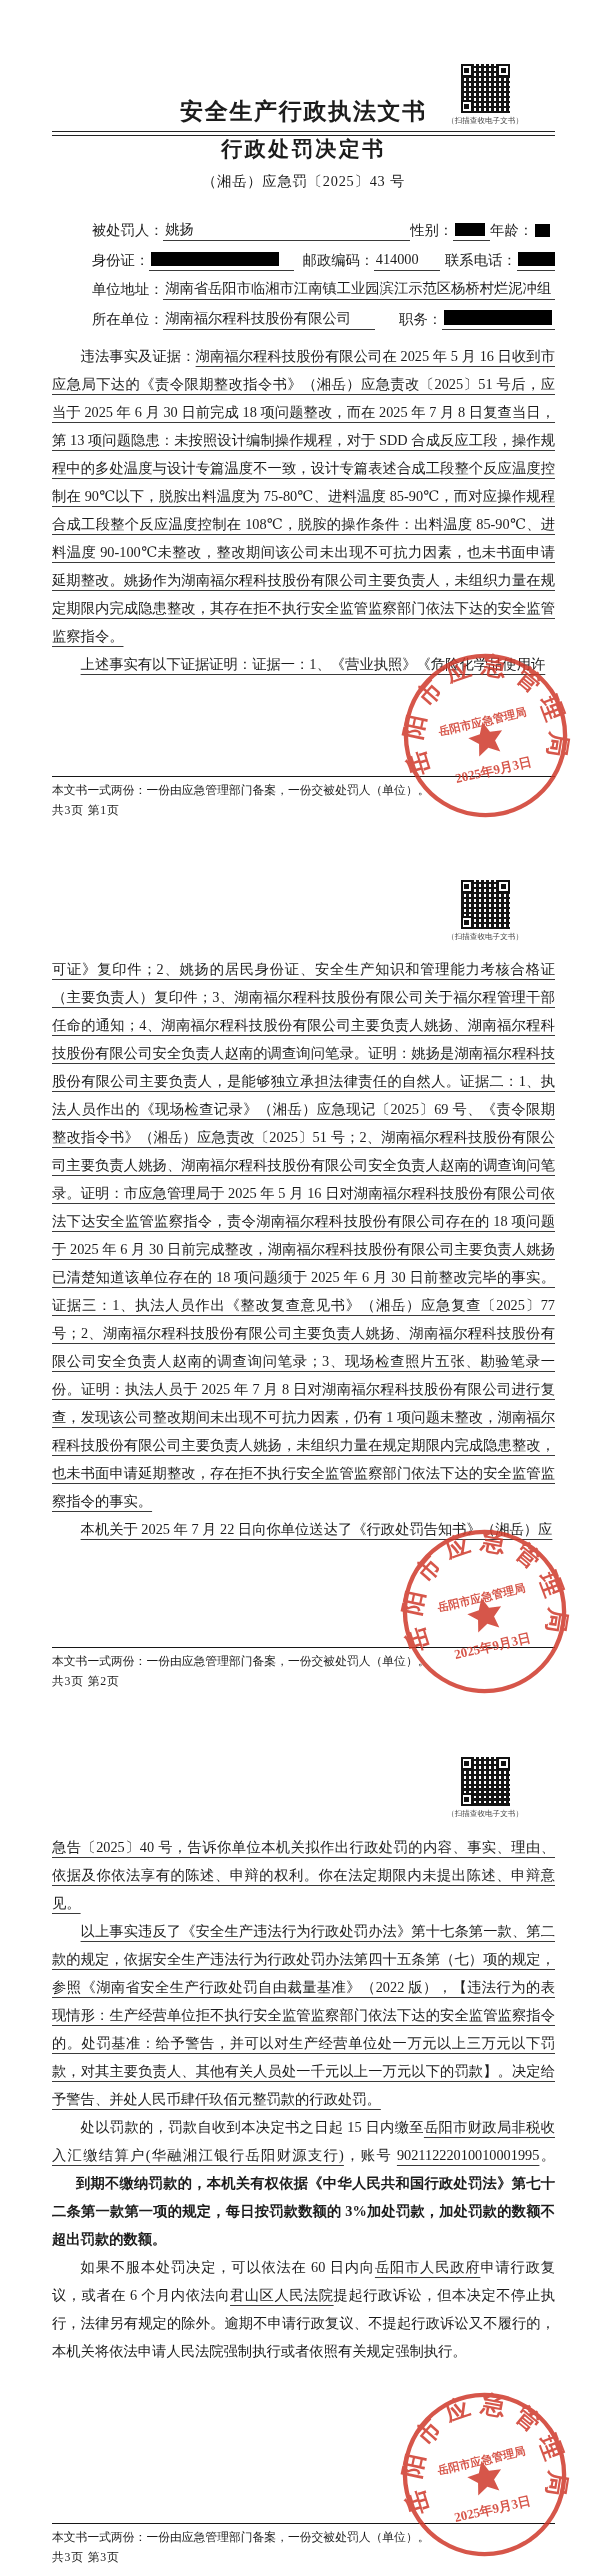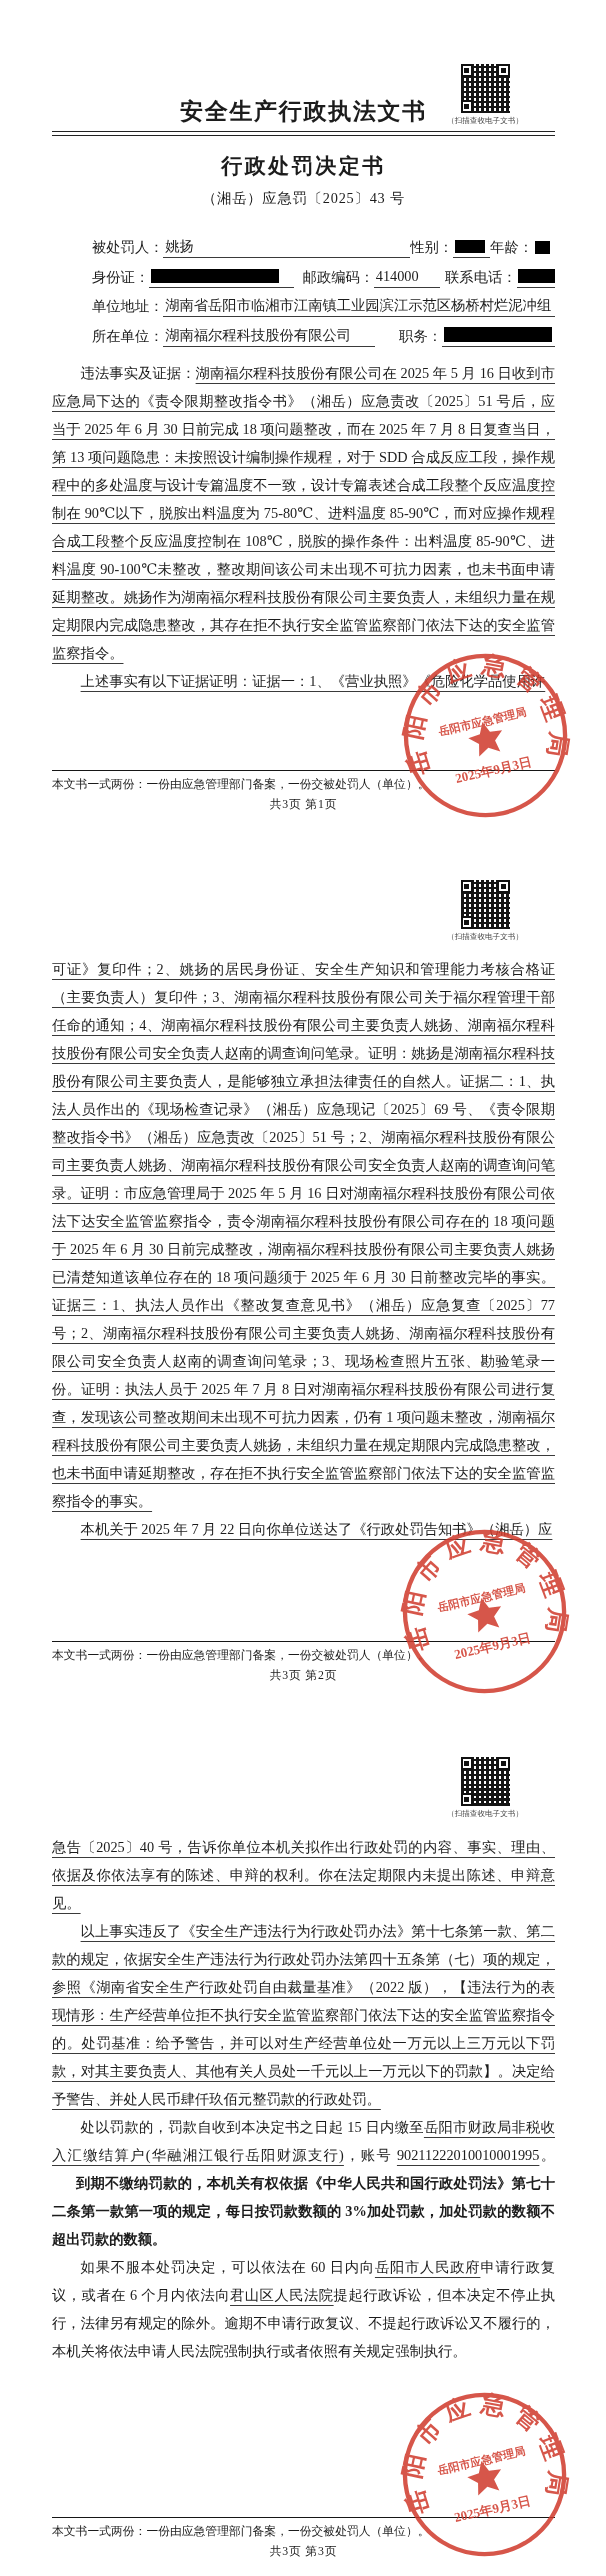--- a/index.html
+++ b/index.html
@@ -19,21 +19,21 @@
       background:repeating-linear-gradient(90deg,#151515 0 2.5px,transparent 2.5px 5px),
                  repeating-linear-gradient(0deg,#151515 0 2.5px,#fff 2.5px 5px);}
   .f{position:absolute;width:12.6px;height:12.6px;background:#fff;border:2.5px solid #111;box-sizing:border-box;}
   .f::after{content:"";position:absolute;inset:1.7px;background:#111;}
   .f.tl{top:0;left:0}.f.tr{top:0;right:0}.f.bl{bottom:0;left:0}
   .qr-cap{font-size:7.6px;color:#444;margin-top:3.4px;white-space:nowrap;}
 
   
   .h1{margin:99px 0 0;text-align:center;font-size:23px;font-weight:700;letter-spacing:1.7px;line-height:1.15;}
   .rule2{margin-top:5.9px;height:2.5px;border-top:1.7px solid #222;border-bottom:0.8px solid #222;}
-  .h2{margin:18px 0 0;text-align:center;font-size:21px;font-weight:700;letter-spacing:2.5px;line-height:1.15;}
+  .h2{margin:1px 0 0;text-align:center;font-size:21px;font-weight:700;letter-spacing:2.5px;line-height:1.15;}
   .docno{margin-top:11px;text-align:center;font-size:14.3px;letter-spacing:0.8px;}
 
   
   .fields{margin-top:21px;font-size:14.3px;margin-left:40px;}
   .frow{display:flex;align-items:flex-end;height:29.5px;line-height:22px;}
   .flabel{white-space:nowrap;}
   .fval{border-bottom:0.8px solid #3a3a3a;min-height:22px;box-sizing:border-box;padding:0 1.7px;white-space:nowrap;overflow:hidden;}
   .grow{flex:1;}
   .redact{display:inline-block;background:#000;height:13.5px;vertical-align:-1.7px;}
 
@@ -48,23 +48,23 @@
 
   
   .stamp{position:absolute;width:173px;height:173px;opacity:.85;pointer-events:none;z-index:3;}
   .stamp svg{width:100%;height:100%;transform:rotate(-13deg);}
   .p1 .stamp{right:34px;bottom:6.7px;}
   .p2 .stamp{right:35px;bottom:1.7px;}
   .p3 .stamp{right:35px;bottom:15px;}
   .stamp text, .stamp textPath{font-family:"Liberation Serif","DejaVu Serif",serif;font-weight:700;}
 
   
-  .footer{position:absolute;left:52px;right:51px;bottom:16px;z-index:1;}
+  .footer{position:absolute;left:52px;right:51px;bottom:10px;z-index:1;}
   .fnote{border-top:1.7px solid #161616;padding-top:5.9px;font-size:11.8px;}
-  .fpage{text-align:center;font-size:11.8px;margin-top:4.2px;letter-spacing:0.8px;}
+  .fpage{text-align:left;font-size:11.8px;margin-top:4.2px;letter-spacing:0.8px;}
 </style>
 </head>
 <body>
 
 <div class="doc">
 
   <section class="page page1 p1">
     <div class="qr-wrap">
       <div class="qr">
         <span class="f tl"></span>

